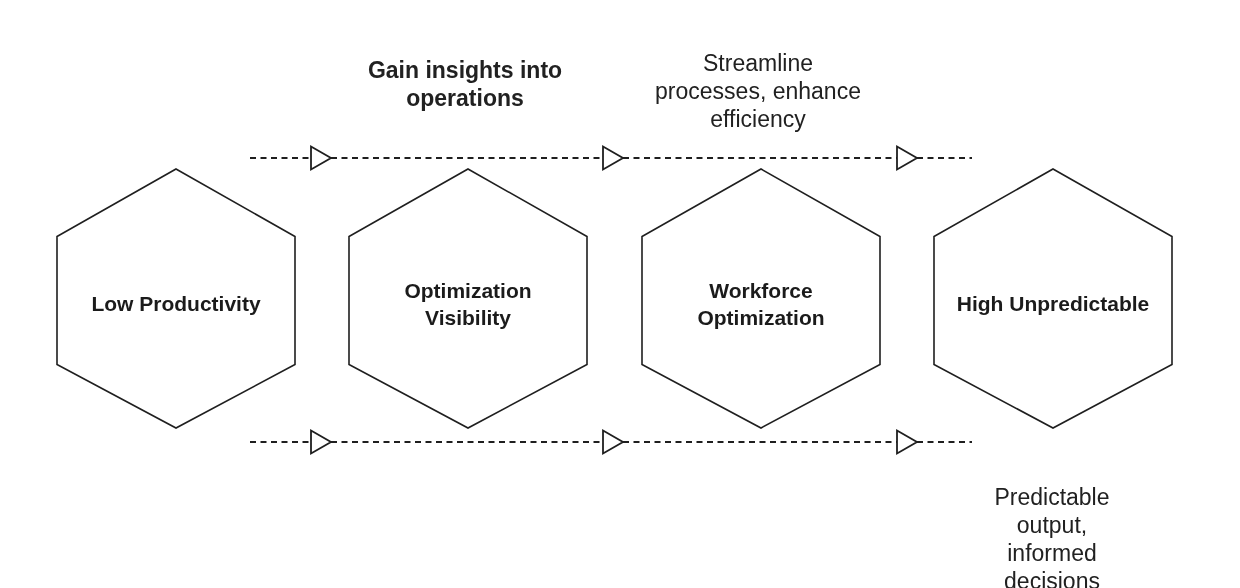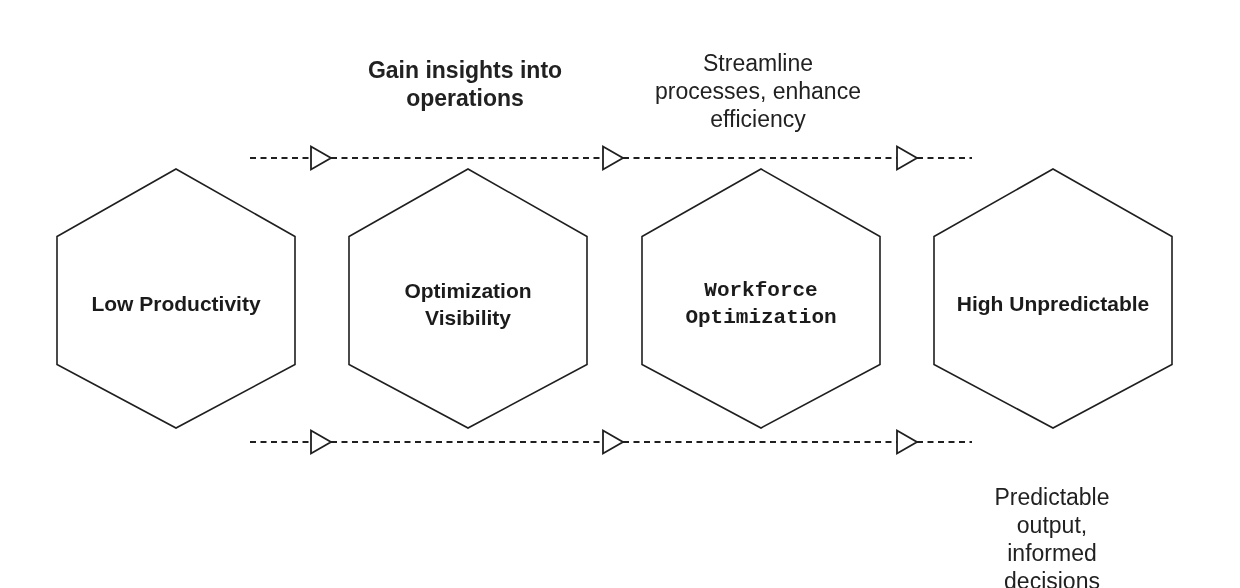--- a/index.html
+++ b/index.html
@@ -81,21 +81,21 @@
     font-size: 23px;
     line-height: 28px;
     color: #212121;
   }
   .note-gain        { left: 465px;  top: 56px; font-weight: bold;  }
   .note-streamline  { left: 758px;  top: 49px;  }
   .note-unpredict   { left: 200px;  top: 469px; }
   .note-predict     { left: 1052px; top: 483px; }
   .hex-1 { left: 56px;  }
   .hex-2 { left: 348px; }
-  .hex-3 { left: 641px; font-family: Liberation Mono, monospace; }
+  .hex-3 { left: 641px; }
   .hex-4 { left: 933px; }
 </style>
 </head>
 <body>
 
 <div class="canvas">
 
   <svg class="arrows-svg" viewBox="0 0 1240 588" xmlns="http://www.w3.org/2000/svg">
     <defs>
       <g id="arrow-row">

